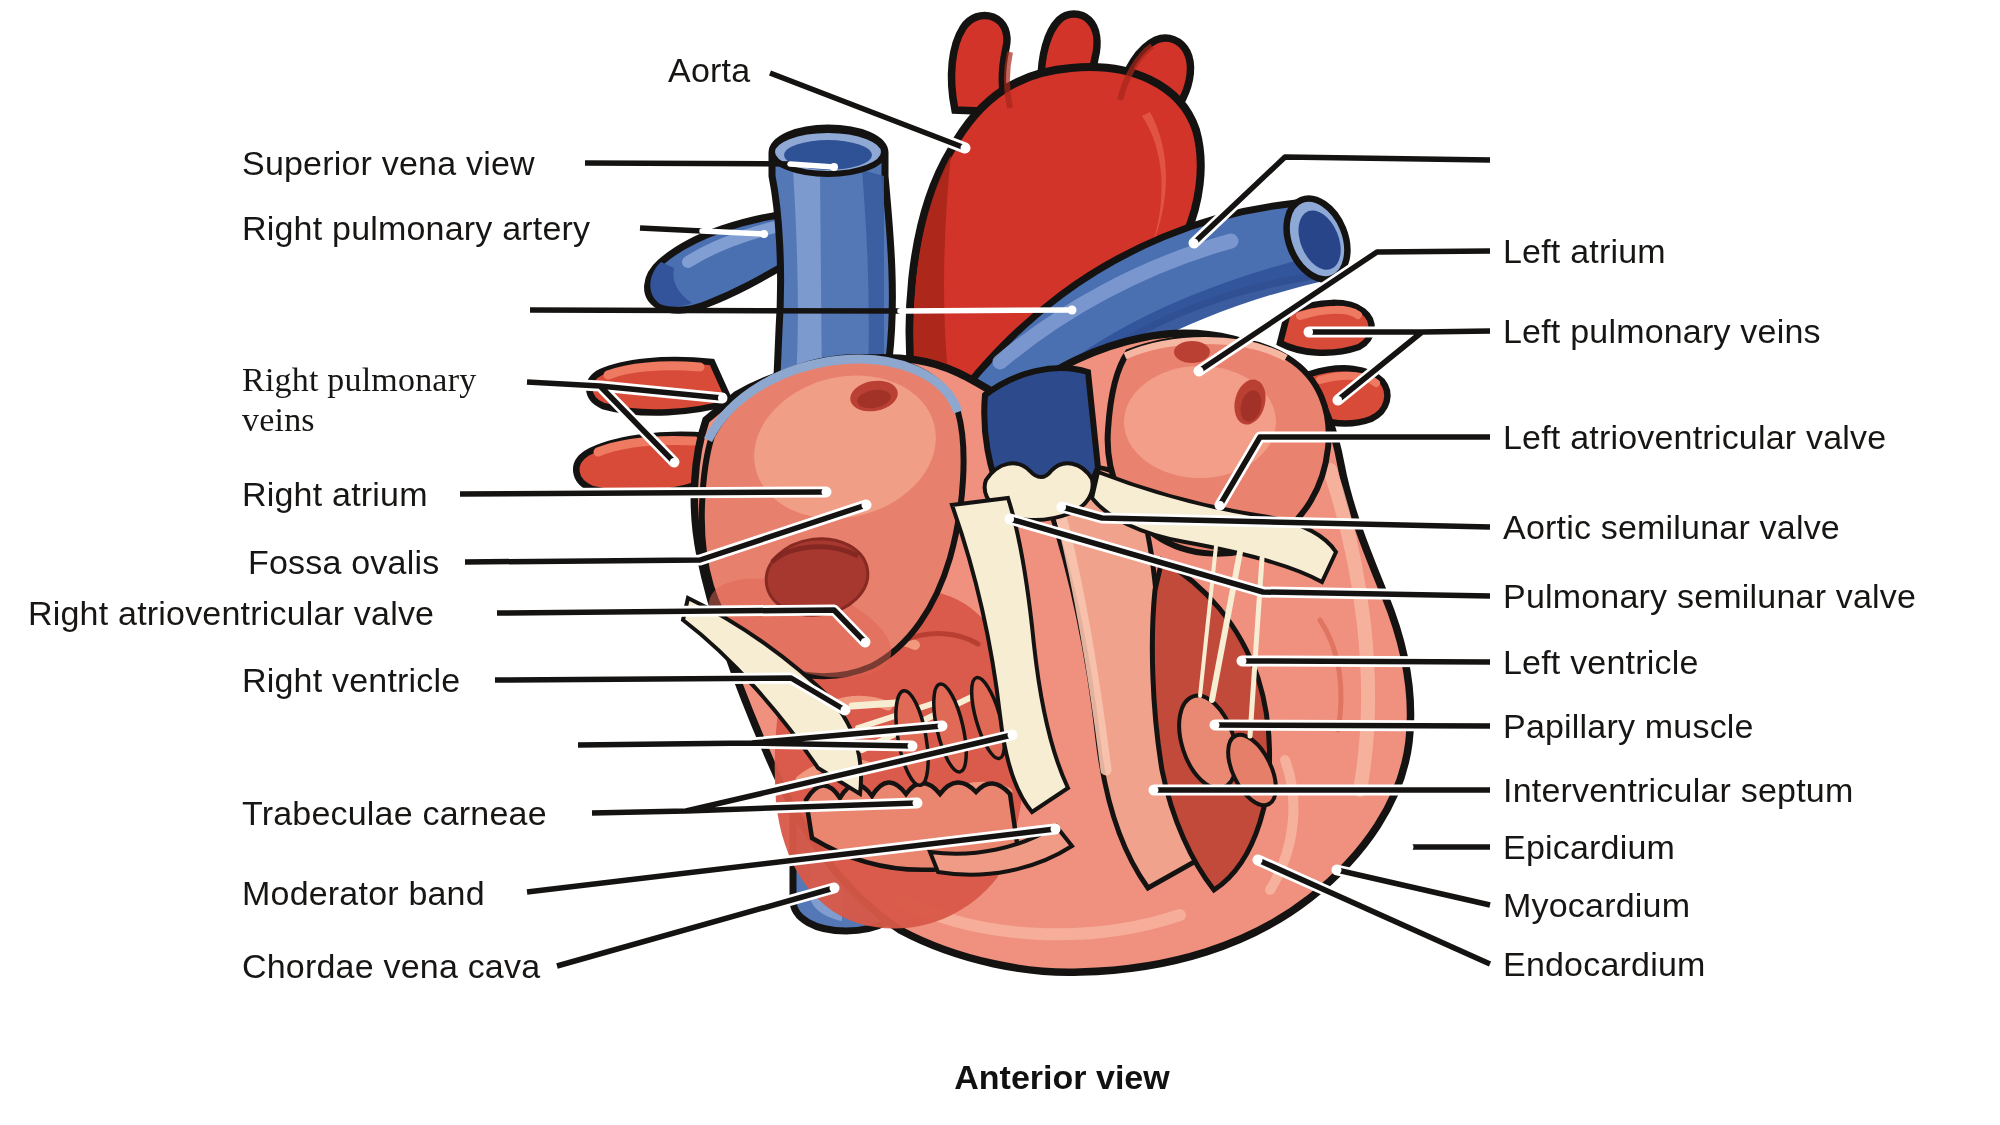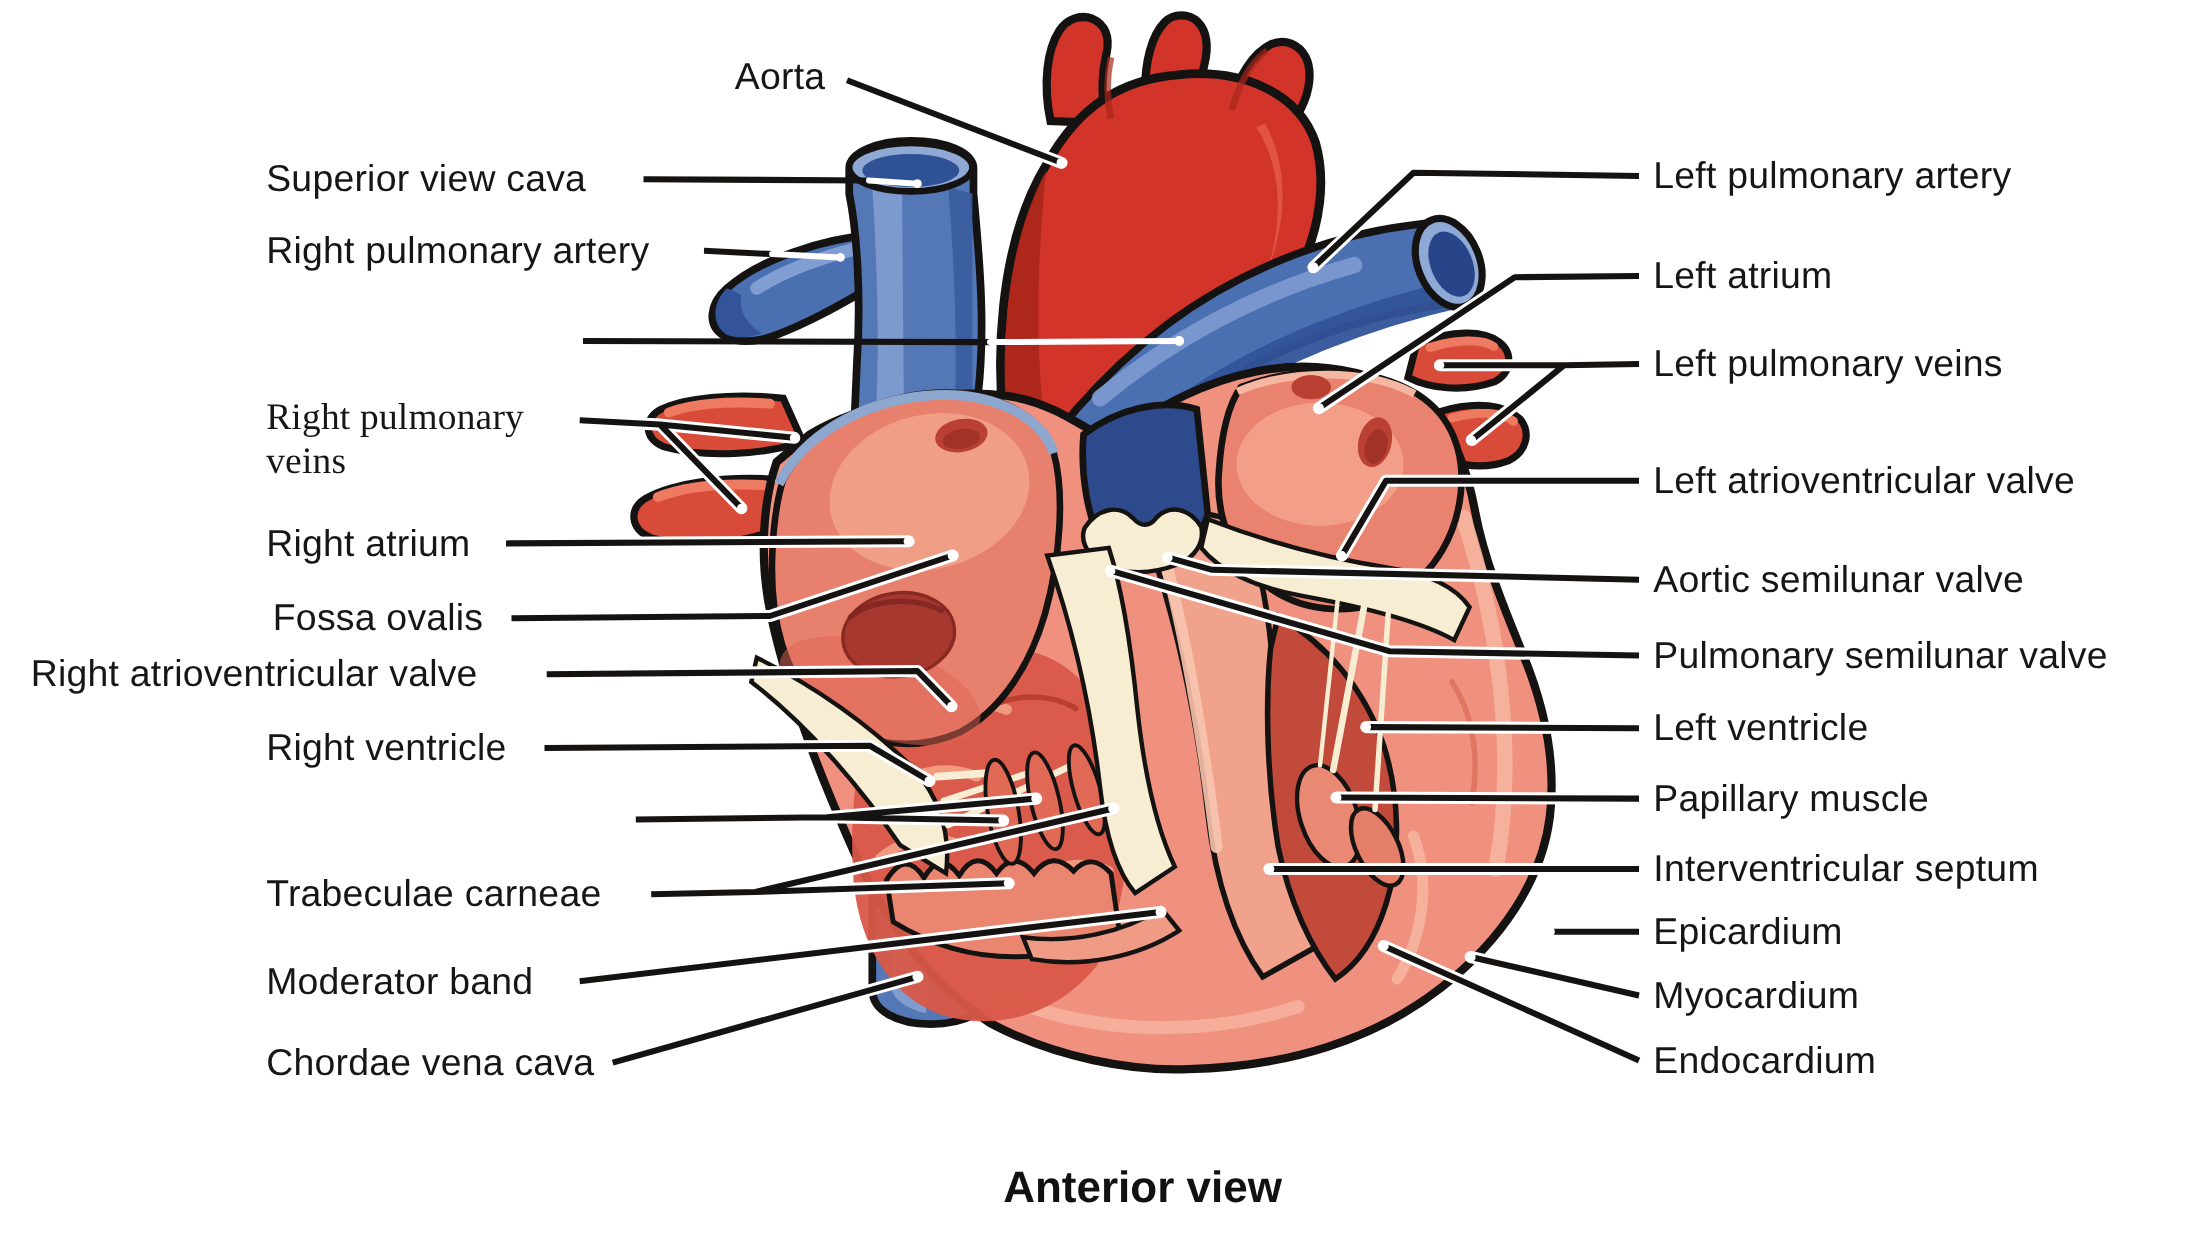--- a/index.html
+++ b/index.html
@@ -3,22 +3,22 @@
 <meta charset="utf-8">
 <style>
   html,body{margin:0;padding:0;background:#fff;}
   body{width:2000px;height:1125px;position:relative;overflow:hidden;
        font-family:"Liberation Sans","DejaVu Sans",sans-serif;}
   .stage{position:absolute;inset:0;}
   svg{position:absolute;left:0;top:0;}
   .label{position:absolute;font-size:34px;line-height:40px;color:#181614;
          white-space:nowrap;letter-spacing:0.2px;}
   .label.wrap{white-space:normal;width:262px;font-family:Liberation Serif, serif;}
-  .caption{position:absolute;font-size:40px;font-weight:bold;color:#111;
-           width:300px;text-align:left;}
+  .caption{position:absolute;font-size:34px;font-weight:bold;color:#111;
+           width:300px;text-align:center;}
   
   .lc{stroke:#ffffff;stroke-width:11;fill:none;stroke-linejoin:round;stroke-linecap:round;}
   .ll{stroke:#151312;stroke-width:5.5;fill:none;stroke-linejoin:round;stroke-linecap:butt;}
   .lw{stroke:#ffffff;stroke-width:5.5;fill:none;stroke-linecap:round;}
   .tip{fill:#ffffff;}
 </style>
 </head>
 <body>
 
 <div class="stage">
@@ -299,32 +299,31 @@
       <circle class="tip" cx="1215" cy="725" r="4.5"></circle>
           <circle class="tip" cx="1154" cy="790" r="4.5"></circle>
       <circle class="tip" cx="1409" cy="847" r="4.5"></circle>
           <circle class="tip" cx="1337" cy="870" r="4.5"></circle>
       <circle class="tip" cx="1258" cy="860" r="4.5"></circle>
     </g>
   </g>
 </svg>
 
 <div class="label" style="left:668px;top:50px">Aorta</div>
-<div class="label" style="left:242px;top:143px">Superior view cava</div>
+<div class="label" style="left:242px;top:143px">Superior vena view</div>
 <div class="label" style="left:242px;top:208px">Right pulmonary artery</div>
 <div class="label wrap" style="left:242px;top:360px">Right pulmonary veins</div>
 <div class="label" style="left:242px;top:474px">Right atrium</div>
 <div class="label" style="left:248px;top:542px">Fossa ovalis</div>
 <div class="label" style="left:28px;top:593px">Right atrioventricular valve</div>
 <div class="label" style="left:242px;top:660px">Right ventricle</div>
 <div class="label" style="left:242px;top:793px">Trabeculae carneae</div>
 <div class="label" style="left:242px;top:873px">Moderator band</div>
 <div class="label" style="left:242px;top:946px">Chordae vena cava</div>
 
-<div class="label" style="left:1503px;top:140px">Left pulmonary artery</div>
 <div class="label" style="left:1503px;top:231px">Left atrium</div>
 <div class="label" style="left:1503px;top:311px">Left pulmonary veins</div>
 <div class="label" style="left:1503px;top:417px">Left atrioventricular valve</div>
 <div class="label" style="left:1503px;top:507px">Aortic semilunar valve</div>
 <div class="label" style="left:1503px;top:576px">Pulmonary semilunar valve</div>
 <div class="label" style="left:1503px;top:642px">Left ventricle</div>
 <div class="label" style="left:1503px;top:706px">Papillary muscle</div>
 <div class="label" style="left:1503px;top:770px">Interventricular septum</div>
 <div class="label" style="left:1503px;top:827px">Epicardium</div>
 <div class="label" style="left:1503px;top:885px">Myocardium</div>

